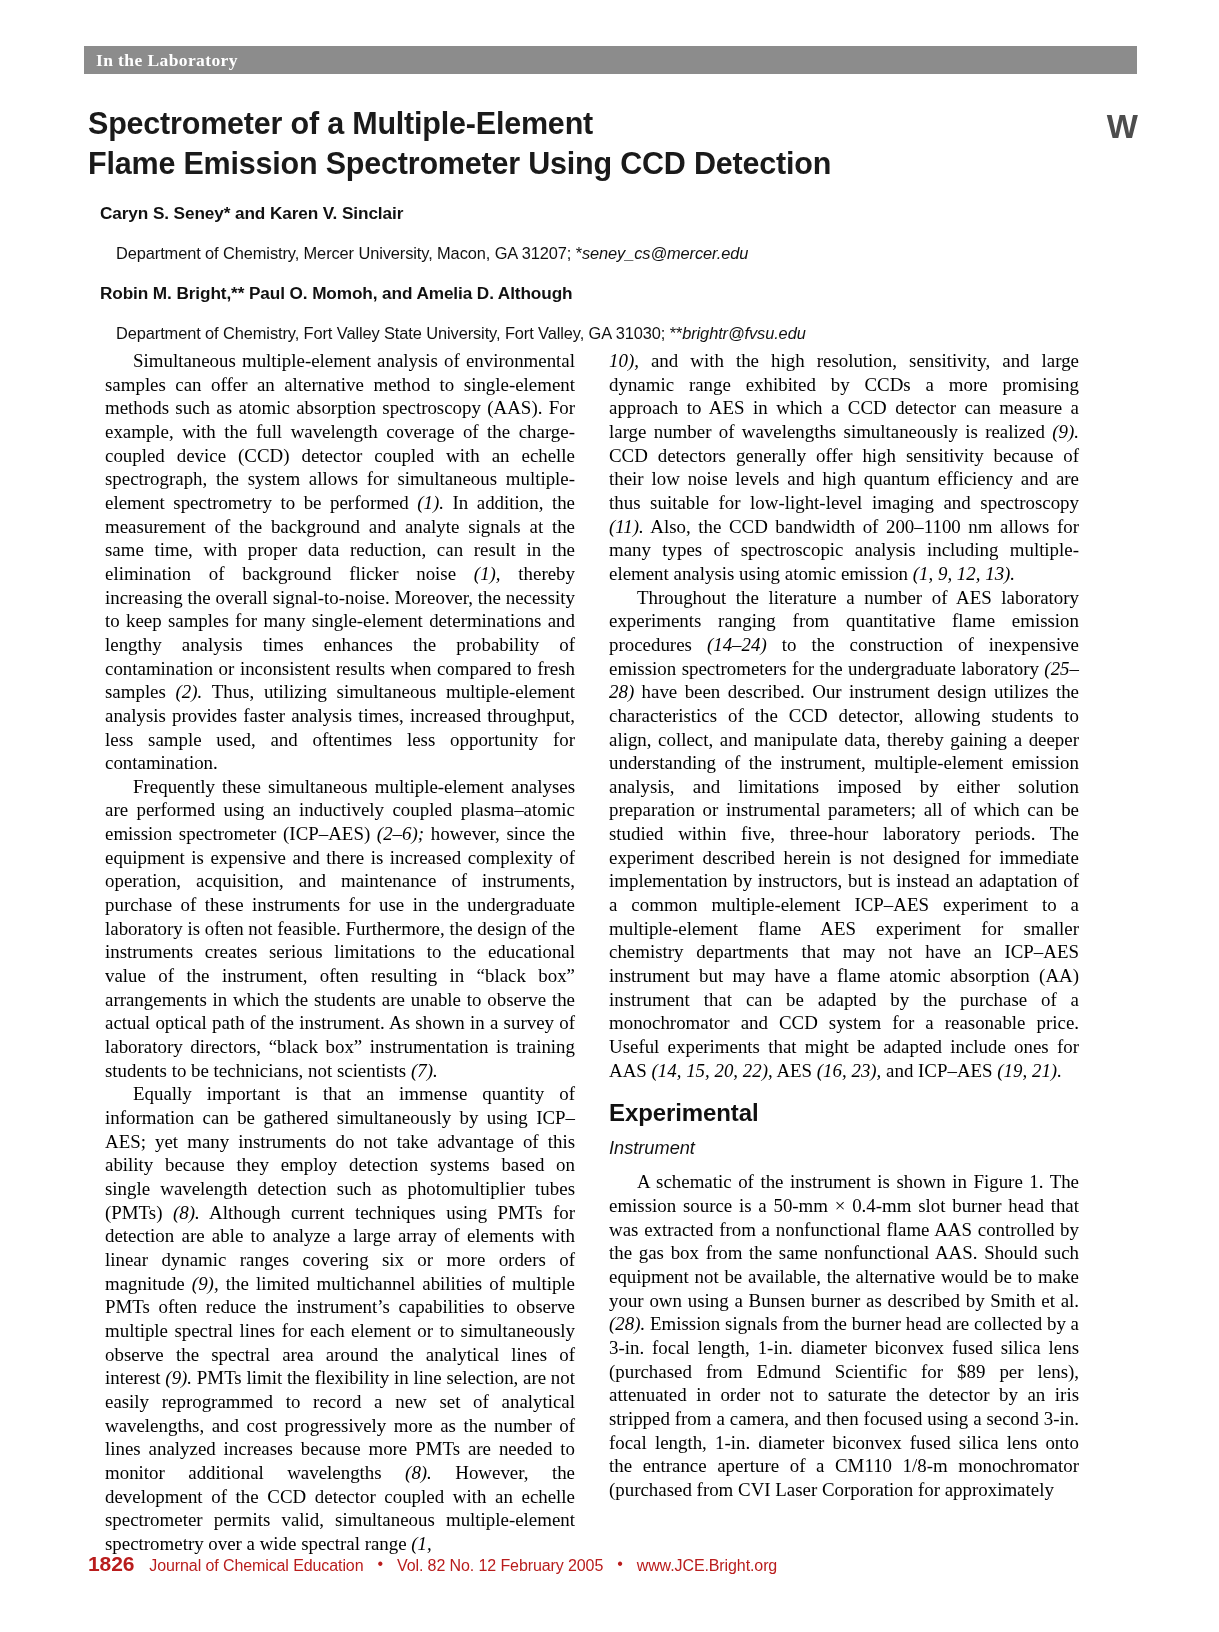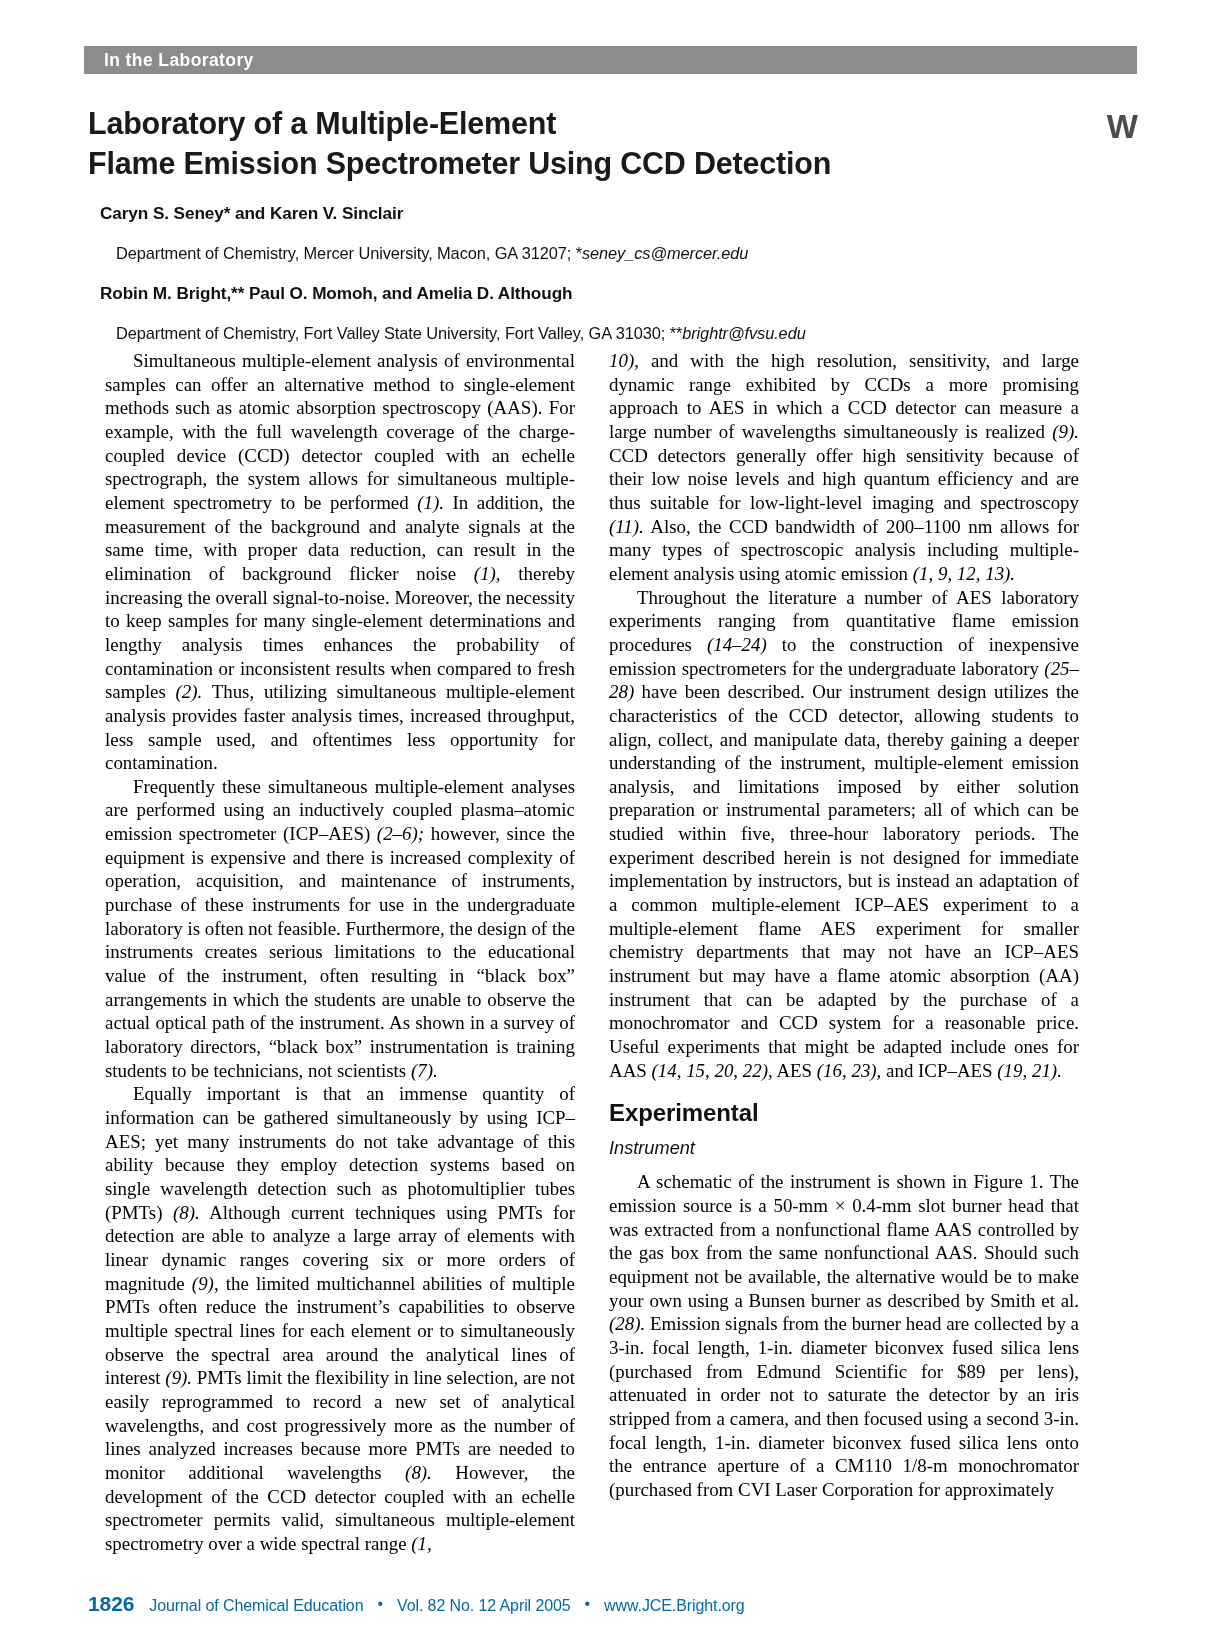--- a/index.html
+++ b/index.html
@@ -28,26 +28,26 @@
     position: absolute;
     left: 84px;
     top: 46px;
     width: 1053px;
     height: 28px;
     background: #8c8c8c;
     display: flex;
     align-items: center;
   }
   .banner-label {
-    font-family: Liberation Sans, sans-serif;
+    font-family: Liberation Serif, serif;
     font-weight: bold;
     font-size: 17.5px;
     color: #ffffff;
     letter-spacing: 0.4px;
-    padding-left: 20px;
+    padding-left: 12px;
     text-align: right;
   }
 
   
   .titleblock {
     position: absolute;
     left: 88px;
     top: 103px;
     width: 1049px;
   }
@@ -150,23 +150,22 @@
 
   
   .footer {
     position: absolute;
     left: 88px;
     top: 1552px;
     width: 1049px;
     display: flex;
     align-items: baseline;
     font-family: "Liberation Sans", sans-serif;
-    color: #0369a1;
-    letter-spacing: -0.1px;
-    margin-top: 40px;
+    color: #b91c1c;
+    letter-spacing: -0.1px;
   }
   .footer .pageno {
     font-weight: bold;
     font-size: 21px;
     margin-right: 15px;
   }
   .footer .fitem {
     font-size: 16px;
   }
   .footer .fsep {
@@ -180,21 +179,21 @@
 <body>
 
 <div class="page">
 
   <div class="banner">
     <span class="banner-label">In the Laboratory</span>
   </div>
 
   <div class="titleblock">
     <h1 class="article-title">
-      <span>Laboratory of a Multiple-Element</span><br>
+      <span>Spectrometer of a Multiple-Element</span><br>
       <span>Flame Emission Spectrometer Using CCD Detection</span>
     </h1>
     <div class="w-logo">W</div>
   </div>
 
   <div class="authors">
 
     <div class="author-group">
       <p class="author-names">Caryn S. Seney* and Karen V. Sinclair</p>
       <p class="author-affil"><span>Department of Chemistry, Mercer University, Macon, GA 31207; *</span><span class="em">seney_cs@mercer.edu</span></p>
@@ -232,18 +231,18 @@
       <p class="para"><span>A schematic of the instrument is shown in Figure 1. The emission source is a 50-mm × 0.4-mm slot burner head that was extracted from a nonfunctional flame AAS controlled by the gas box from the same nonfunctional AAS. Should such equipment not be available, the alternative would be to make your own using a Bunsen burner as described by Smith et al. </span><span class="it">(28).</span><span> Emission signals from the burner head are collected by a 3-in. focal length, 1-in. diameter biconvex fused silica lens (purchased from Edmund Scientific for $89 per lens), attenuated in order not to saturate the detector by an iris stripped from a camera, and then focused using a second 3-in. focal length, 1-in. diameter biconvex fused silica lens onto the entrance aperture of a CM110 1/8-m monochromator (purchased from CVI Laser Corporation for approximately</span></p>
 
     </div>
 
   </div>
 
   <div class="footer">
     <span class="pageno">1826</span>
     <span class="fitem">Journal of Chemical Education</span>
     <span class="fsep">•</span>
-    <span class="fitem">Vol. 82  No. 12  April 2005</span>
+    <span class="fitem">Vol. 82  No. 12  February 2005</span>
     <span class="fsep">•</span>
     <span class="fitem">www.JCE.Bright.org</span>
   </div>
 
 </div>
 
 </body></html>

